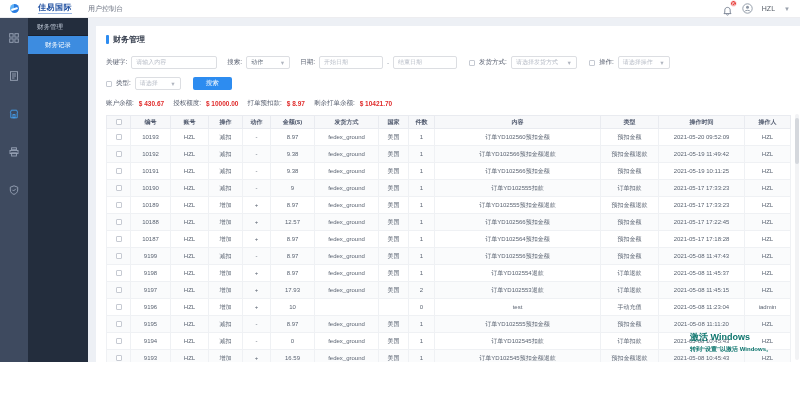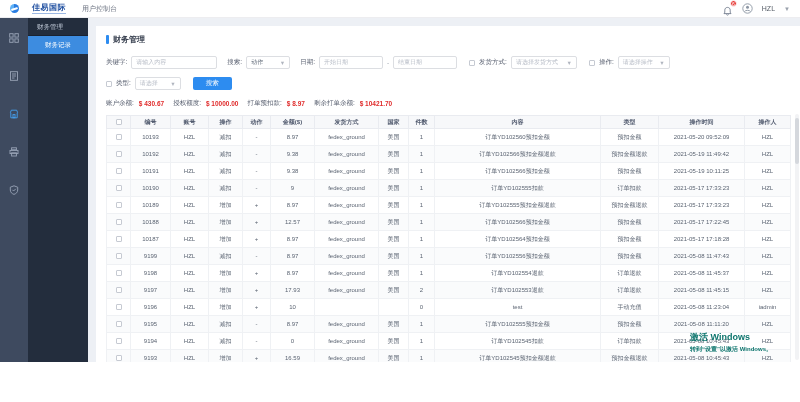--- a/index.html
+++ b/index.html
@@ -3,21 +3,21 @@
 <meta charset="utf-8">
 <style>
   * { margin:0; padding:0; box-sizing:border-box; }
   html,body { width:800px; height:402px; overflow:hidden; background:#fff;
     font-family:"Liberation Sans", sans-serif; }
   .app { width:800px; height:402px; position:relative; background:#fff; }
 
   
   .topbar { height:18px; background:#fff; border-bottom:1px solid #ededf0;
     display:flex; align-items:center; padding:0 10px; }
-  .logo { display:flex; align-items:center; gap:13px; }
+  .logo { display:flex; align-items:center; gap:19px; }
   .logo-mark { width:9px; height:9px; border-radius:50%;
     background:conic-gradient(#2a7de1 0 60%, #5fb1f5 60% 100%); position:relative; }
   .logo-mark::after{ content:""; position:absolute; left:1px; top:3.5px; width:7px; height:2px;
     background:#fff; border-radius:2px; transform:rotate(-18deg); }
   .logo-text { color:#1f4fa0; font-weight:bold; font-size:8px; letter-spacing:.5px;
     border-bottom:1px solid #9db9e3; line-height:10px; }
   .console-title { margin-left:16px; font-size:7px; color:#6b7280; }
   .topbar-right { margin-left:auto; display:flex; align-items:center; gap:9px; }
   .bell { position:relative; width:11px; height:11px; }
   .badge { position:absolute; top:-3px; right:-4px; min-width:7px; height:7px;

